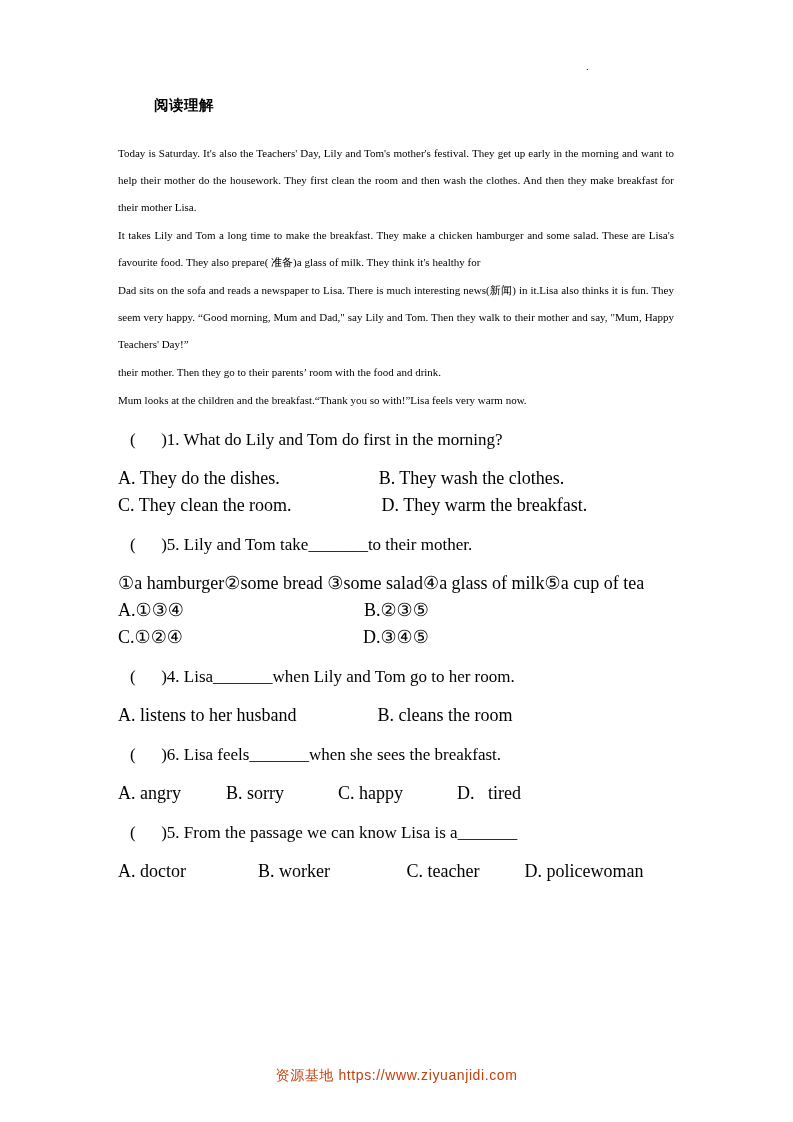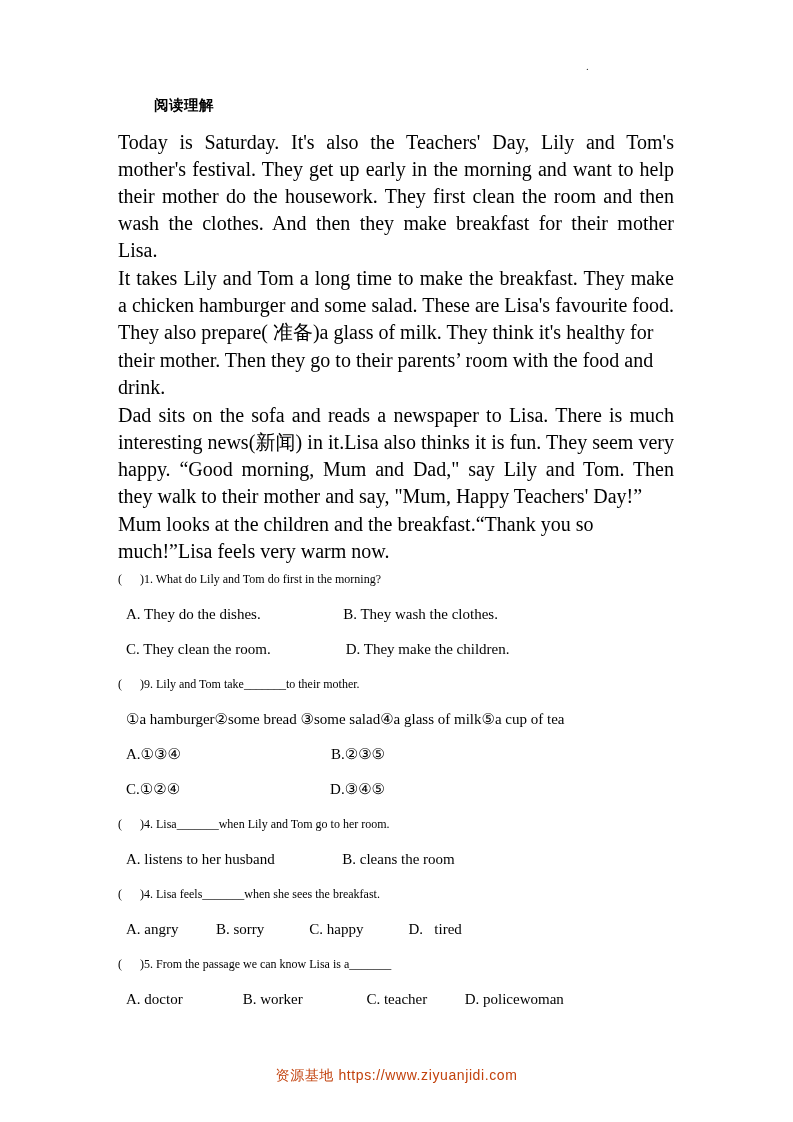--- a/index.html
+++ b/index.html
@@ -24,44 +24,44 @@
   .content {
     position: absolute;
     left: 118px;
     top: 96px;
     width: 556px;
   }
   .section-title {
     font-family: "Liberation Sans", sans-serif;
     font-weight: bold;
     font-size: 14.5px;
-    margin-bottom: 14px;
+    margin-bottom: 25px;
     letter-spacing: 0.5px;
     padding-left: 36px;
   }
   p.para {
     margin: 0 0 1px 0;
-    font-size: 20px;
+    font-size: 11px;
     line-height: 27px;
     text-align: justify;
     text-justify: inter-word;
   }
   p.para.nojust {
     text-align: left;
   }
   .q-line {
-    font-size: 12px;
+    font-size: 17px;
     line-height: 27px;
-    margin: 0;
+    margin: 12px;
     white-space: pre;
   }
   .opt-row {
-    font-size: 15px;
+    font-size: 18px;
     line-height: 27px;
-    margin: 8px;
+    margin: 0;
     white-space: pre;
     display: block;
   }
   .dot-mark {
     position: absolute;
     left: 586px;
     top: 60px;
     font-size: 11px;
     color: #333;
   }
@@ -83,44 +83,44 @@
 <div class="page">
 
   <div class="dot-mark">.</div>
 
   <div class="content">
 
     <div class="section-title">阅读理解</div>
 
     <p class="para">Today is Saturday. It's also the Teachers' Day, Lily and Tom's mother's festival. They get up early in the morning and want to help their mother do the housework. They first clean the room and then wash the clothes. And then they make breakfast for their mother Lisa.</p>
     <p class="para">It takes Lily and Tom a long time to make the breakfast. They make a chicken hamburger and some salad. These are Lisa's favourite food. They also prepare( 准备)a glass of milk. They think it's healthy for</p>
+    <p class="para">Dad sits on the sofa and reads a newspaper to Lisa. There is much interesting news(新闻) in it.Lisa also thinks it is fun. They seem very happy. “Good morning, Mum and Dad," say Lily and Tom. Then they walk to their mother and say, "Mum, Happy Teachers' Day!”</p>
     <p class="para nojust">their mother. Then they go to their parents’  room with the food and drink.</p>
-    <p class="para">Dad sits on the sofa and reads a newspaper to Lisa. There is much interesting news(新闻) in it.Lisa also thinks it is fun. They seem very happy. “Good morning, Mum and Dad," say Lily and Tom. Then they walk to their mother and say, "Mum, Happy Teachers' Day!”</p>
-    <p class="para nojust">Mum looks at the children and the breakfast.“Thank you so much!”Lisa feels very warm now.</p>
+    <p class="para nojust">Mum looks at the children and the breakfast.“Thank you so with!”Lisa feels very warm now.</p>
 
     <div>
       <div class="q-line">(      )1. What do Lily and Tom do first in the morning?</div>
       <div class="opt-row">A. They do the dishes.                      B. They wash the clothes.</div>
-      <div class="opt-row">C. They clean the room.                    D. They make the children.</div>
+      <div class="opt-row">C. They clean the room.                    D. They warm the breakfast.</div>
     </div>
 
     <div>
-      <div class="q-line">(      )9. Lily and Tom take_______to their mother.</div>
+      <div class="q-line">(      )5. Lily and Tom take_______to their mother.</div>
       <div class="opt-row">①a hamburger②some bread ③some salad④a glass of milk⑤a cup of tea</div>
       <div class="opt-row">A.①③④                                        B.②③⑤</div>
       <div class="opt-row">C.①②④                                        D.③④⑤</div>
     </div>
 
     <div>
       <div class="q-line">(      )4. Lisa_______when Lily and Tom go to her room.</div>
       <div class="opt-row">A. listens to her husband                  B. cleans the room</div>
     </div>
 
     <div>
-      <div class="q-line">(      )4. Lisa feels_______when she sees the breakfast.</div>
+      <div class="q-line">(      )6. Lisa feels_______when she sees the breakfast.</div>
       <div class="opt-row">A. angry          B. sorry            C. happy            D.   tired</div>
     </div>
 
     <div>
       <div class="q-line">(      )5. From the passage we can know Lisa is a_______</div>
       <div class="opt-row">A. doctor                B. worker                 C. teacher          D. policewoman</div>
     </div>
 
   </div>
 

